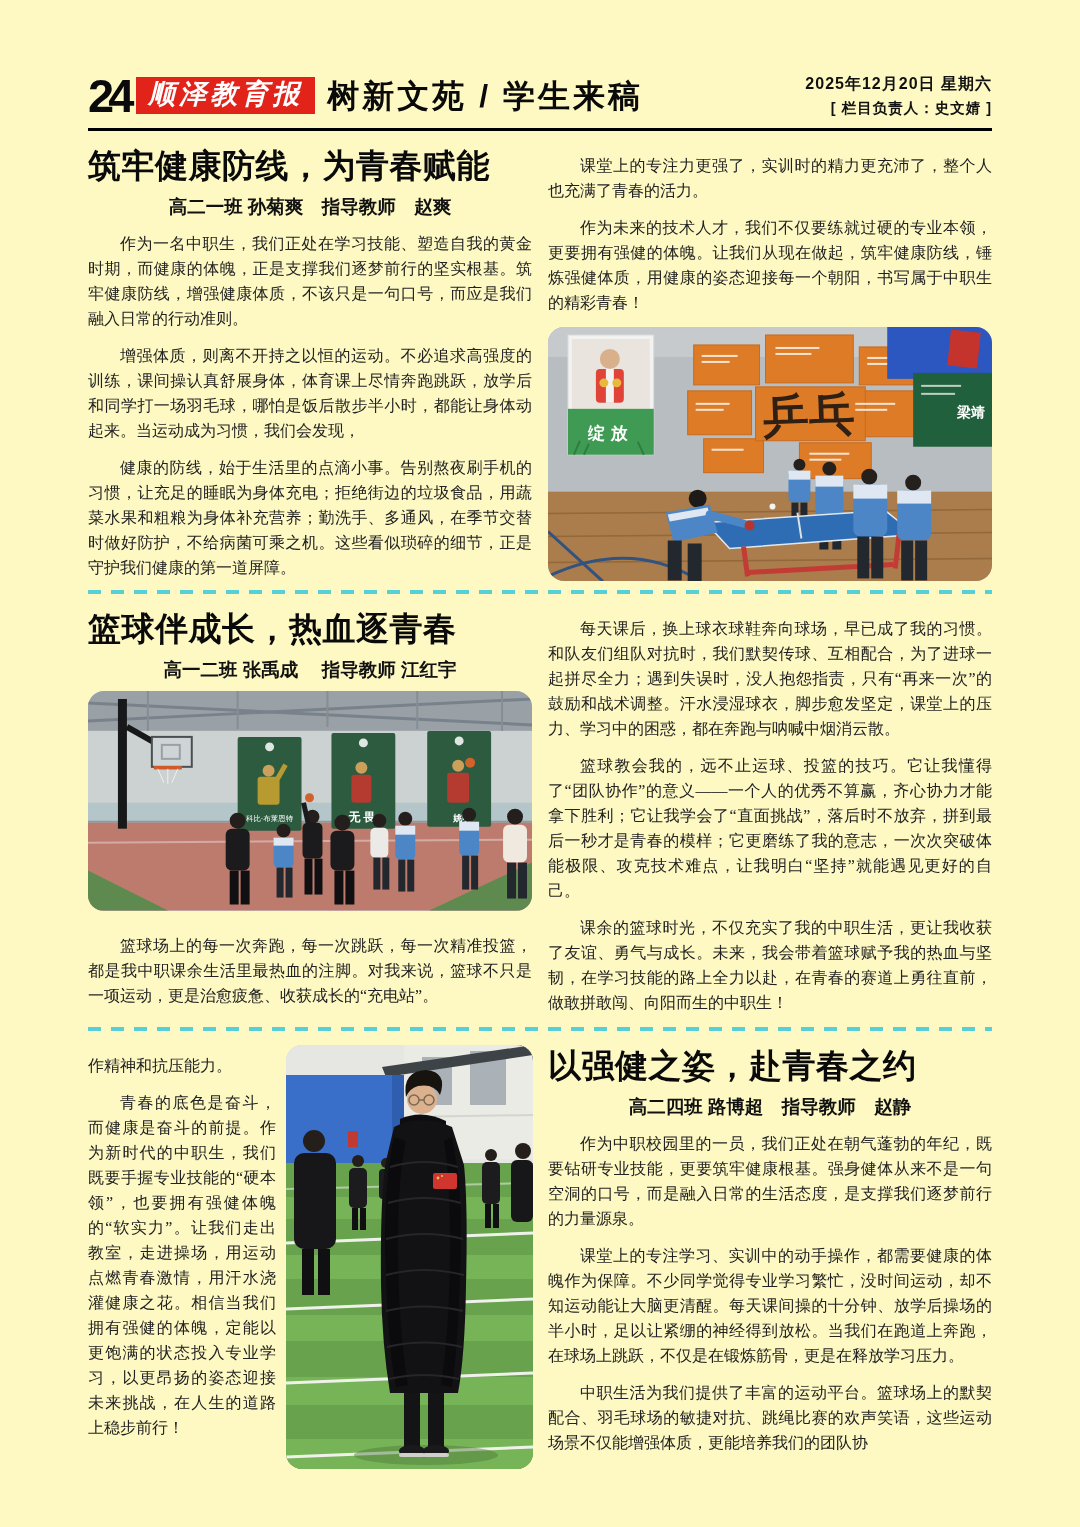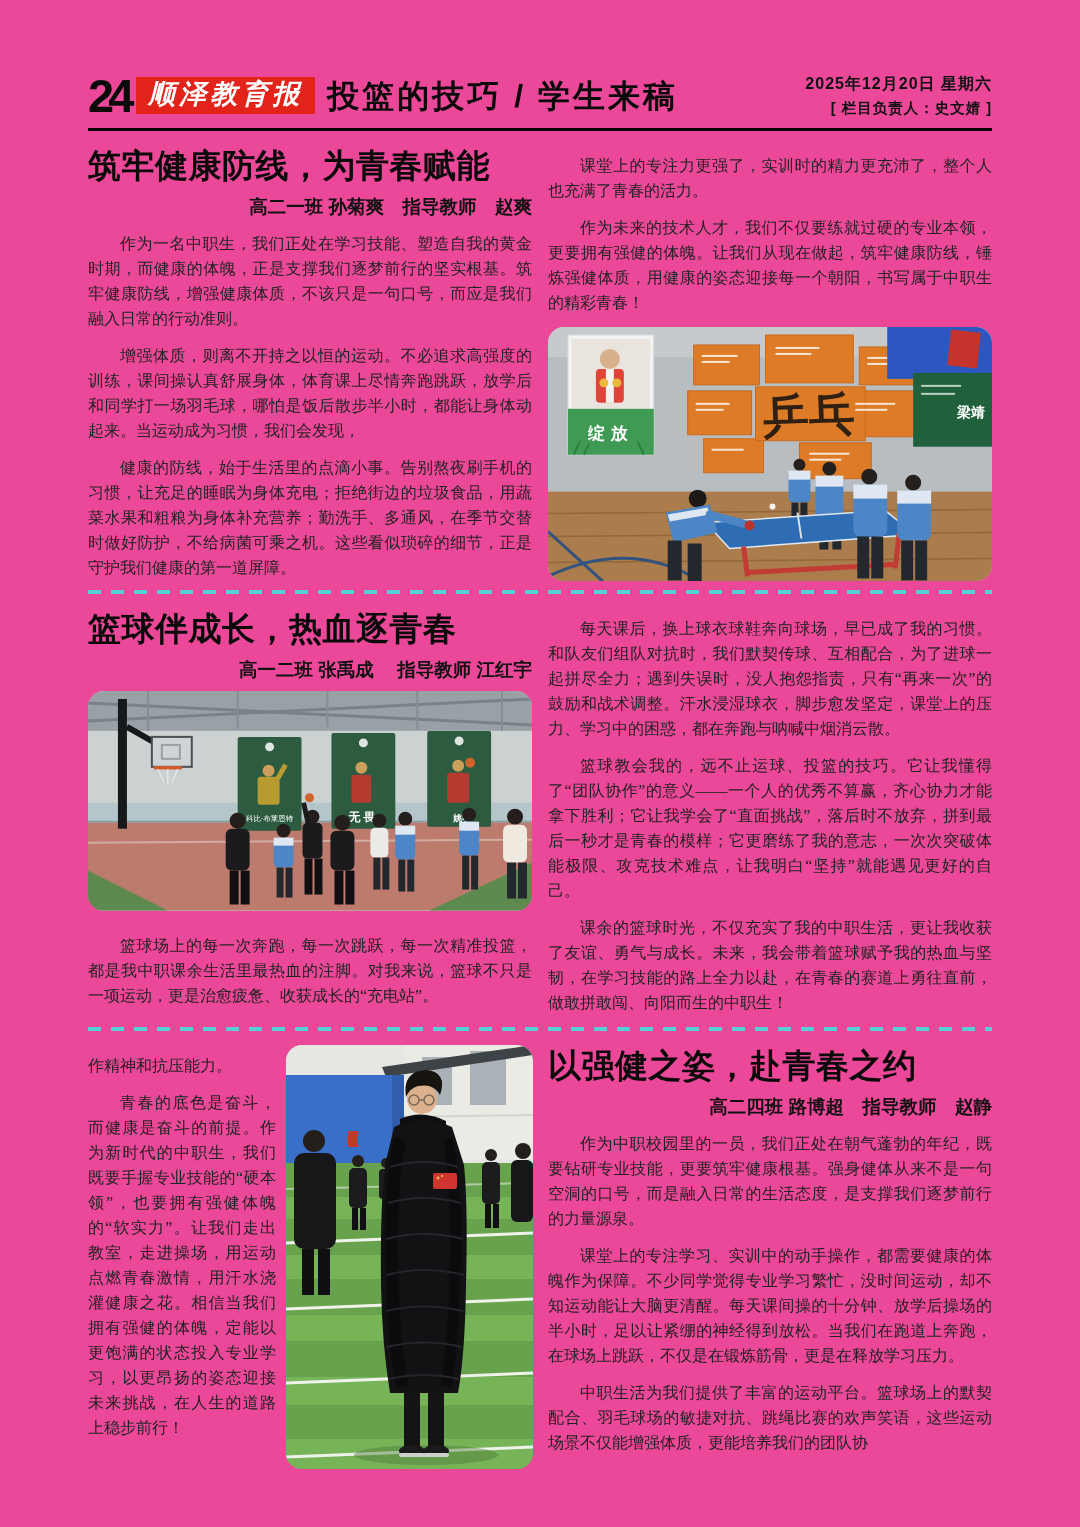--- a/index.html
+++ b/index.html
@@ -1,57 +1,57 @@
 <!DOCTYPE html>
 <html><head>
 <meta charset="utf-8">
 <style>
   html,body{margin:0;padding:0;background:#ffffff;}
   .page{
-    position:relative;width:1080px;height:1527px;background:#ec4899;
+    position:relative;width:1080px;height:1527px;background:#fef9c3;
     box-sizing:border-box;padding:72px 88px 0 88px;overflow:hidden;
     font-family:"Liberation Serif","DejaVu Serif",serif;color:#1d1d1d;
   }
   
   .hdr{display:flex;align-items:center;}
   .pagenum{font-family:"Liberation Sans","DejaVu Sans",sans-serif;font-weight:900;font-size:47px;letter-spacing:-6px;color:#0a0a0a;line-height:1;}
   .masthead{background:#e2231a;color:#fff;margin:0 12px 0 8px;padding:3px 12px 7px;
     font-family:"DejaVu Serif",serif;font-weight:bold;font-style:italic;font-size:27px;letter-spacing:4px;line-height:1;}
   .section-title{font-family:"Liberation Sans","DejaVu Sans",sans-serif;font-weight:900;font-size:32px;letter-spacing:3px;color:#0a0a0a;line-height:1;}
   .hdr-right{margin-left:auto;text-align:right;font-family:"Liberation Sans","DejaVu Sans",sans-serif;color:#111;}
   .hdr-date{font-weight:bold;font-size:16px;letter-spacing:1px;}
   .hdr-editor{font-weight:bold;font-size:14.5px;margin-top:4px;letter-spacing:1px;}
   .rule{border:none;border-top:3px solid #000;margin:9px 0 0 0;}
   
   .cols{display:flex;gap:16px;margin-top:10px;}
   .col{flex:1;min-width:0;}
   .art-title{font-family:"Liberation Sans","DejaVu Sans",sans-serif;font-weight:900;font-size:33px;line-height:1.15;
     text-align:left;margin:6px 0 9px;letter-spacing:0.5px;color:#0a0a0a;}
-  .byline{font-family:"Liberation Sans","DejaVu Sans",sans-serif;font-weight:bold;font-size:18.5px;text-align:right;margin:0 0 9px;color:#111;}
+  .byline{font-family:"Liberation Sans","DejaVu Sans",sans-serif;font-weight:bold;font-size:18.5px;text-align:center;margin:0 0 9px;color:#111;}
   p.body{font-size:16px;line-height:25px;text-align:justify;text-indent:2em;margin:12px 0 1px;color:#222;}
   .divider{height:4px;background:repeating-linear-gradient(90deg,#56cfd6 0 13px,transparent 13px 23px);border:none;}
   .div1{margin:9px 0 5px;}
   .div2{margin:11px 0 7px;}
   .photo{border-radius:16px;overflow:hidden;line-height:0;background:#ccc;}
   .photo svg{display:block;width:100%;height:auto;}
   .ph1{margin-top:12px;}
   .ph2{margin:2px 0 22px;}
   .right-split{display:flex;gap:10px;}
   .narrow{width:188px;flex:none;}
   .ph3{width:247px;flex:none;align-self:flex-start;margin-top:4px;}
 </style>
 </head>
 <body>
 
 <div class="page">
 
   <div class="hdr">
     <span class="pagenum">24</span>
     <span class="masthead">顺泽教育报</span>
-    <span class="section-title">投篮的技巧 / 学生来稿</span>
+    <span class="section-title">树新文苑 / 学生来稿</span>
     <span class="hdr-right">
       <div class="hdr-date">2025年12月20日 星期六</div>
       <div class="hdr-editor">[ 栏目负责人：史文婧 ]</div>
     </span>
   </div>
   <hr class="rule">
 
   <div class="cols">
     <div class="col">
       <h1 class="art-title">筑牢健康防线，为青春赋能</h1>

